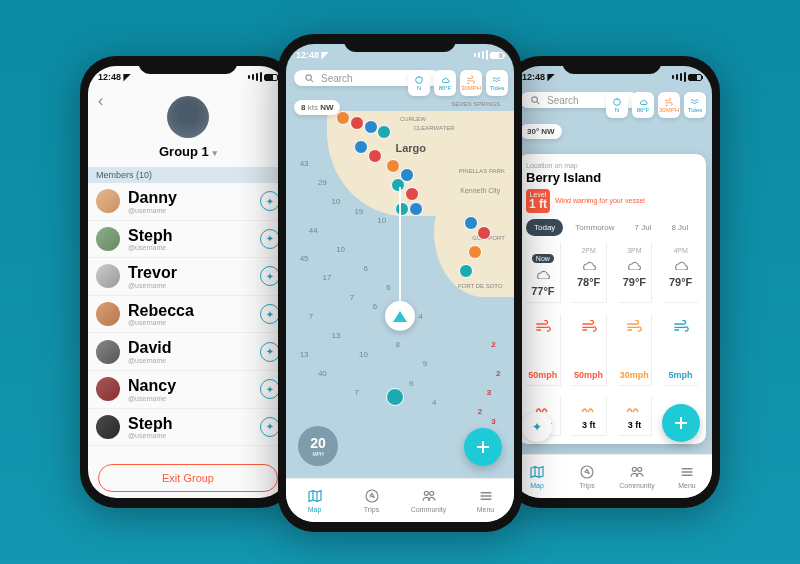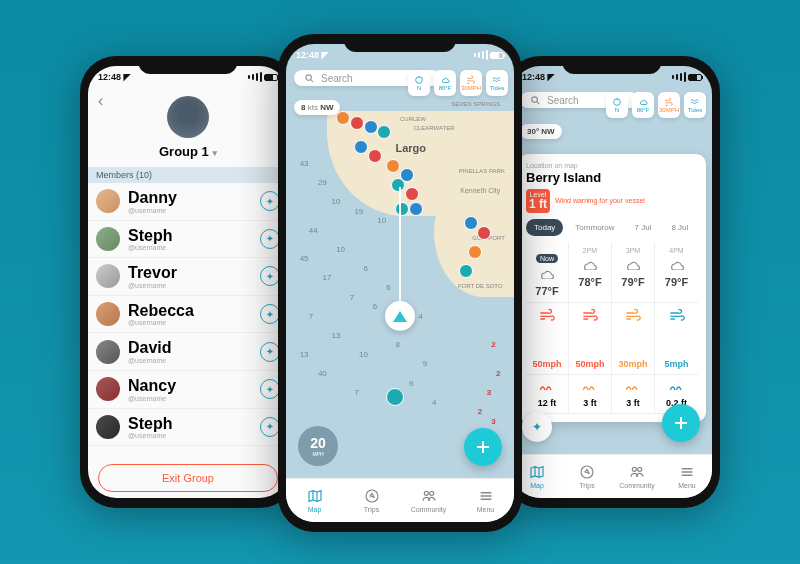--- a/index.html
+++ b/index.html
@@ -77,21 +77,21 @@
   .wcard { position: absolute; top: 88px; left: 6px; right: 6px; background: #fff; border-radius: 10px; padding: 8px; box-shadow: 0 4px 12px rgba(0,0,0,.15); }
   .loc-label { font-size: 7px; color: #aaa; }
   .loc-name { font-size: 13px; font-weight: 700; margin: 1px 0 4px; }
   .warning { display: flex; align-items: center; gap: 5px; margin-bottom: 6px; }
   .warn-badge { background: #ff5a3c; color: #fff; font-size: 7px; padding: 2px 3px 3px; border-radius: 4px; text-align: center; line-height: 1; }
   .warn-badge b { font-size: 12px; display:block; }
   .warn-text { font-size: 7px; color: #ff5a3c; line-height: 1.1; }
   .daytabs { display: flex; gap: 4px; margin-bottom: 6px; font-size: 8px; }
   .dtab { padding: 4px 8px; color: #888; border-radius: 10px; }
   .dtab.on { background: #3a4a5a; color: #fff; }
-  .forecast { display: grid; grid-template-columns: repeat(4,1fr); gap: 0; }
+  .forecast { display: grid; grid-template-columns: repeat(4,1fr); gap: 11px; }
   .fcell { border-right: 1px solid #eee; border-bottom: 1px solid #eee; padding: 5px 2px; text-align: center; }
   .fcell:nth-child(4n) { border-right: none; }
   .fhead { font-size: 7px; color: #aaa; margin-bottom: 2px; }
   .fhead.now { background: #3a4a5a; color: #fff; border-radius: 8px; padding: 1px 4px; display: inline-block; }
   .ftemp { font-size: 11px; font-weight: 600; color: #444; }
   .fwind { font-size: 9px; font-weight: 600; margin-top: 33px; }
   .fwind.r { color: #ff5a3c; } .fwind.o { color: #ff9a3c; } .fwind.b { color: #2aa3c4; }
   .fwave { font-size: 9px; font-weight: 600; }
   .cloud-ico { width: 20px; height: 12px; margin: 2px auto; }
   .wind-ico { width: 16px; height: 12px; margin: 1px auto; }

